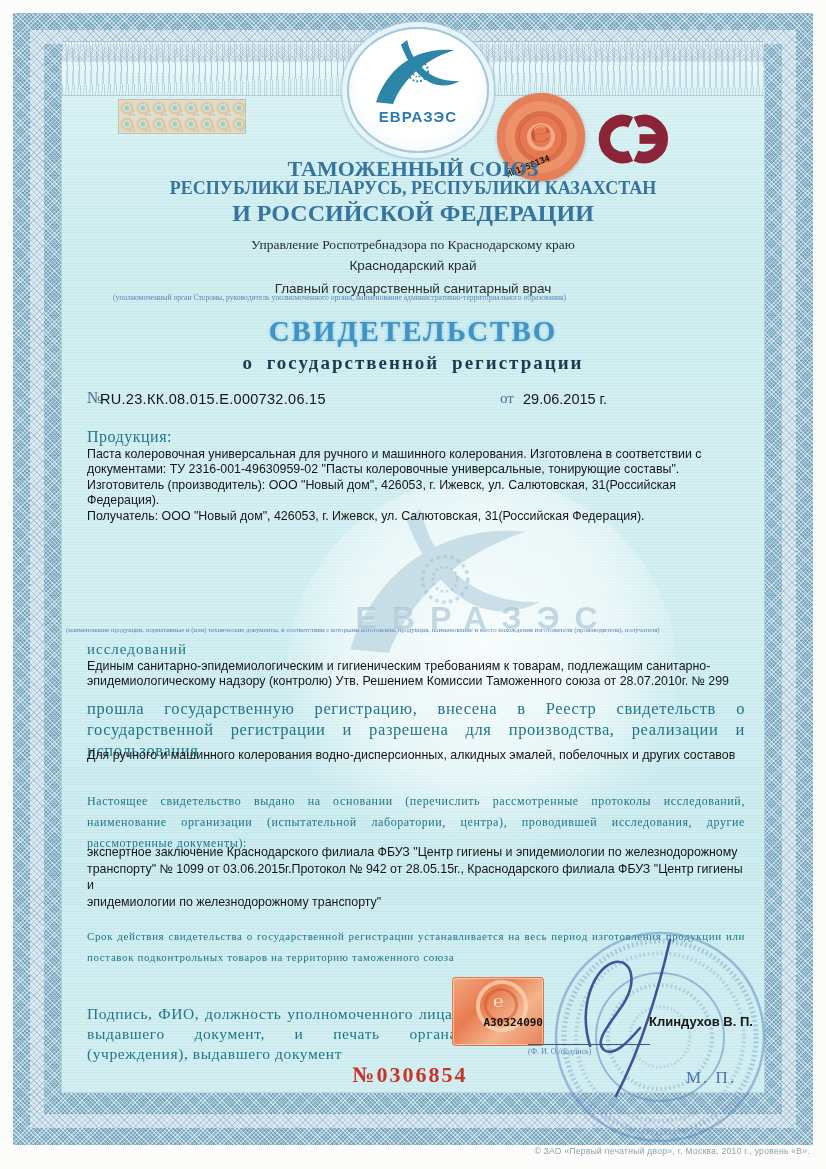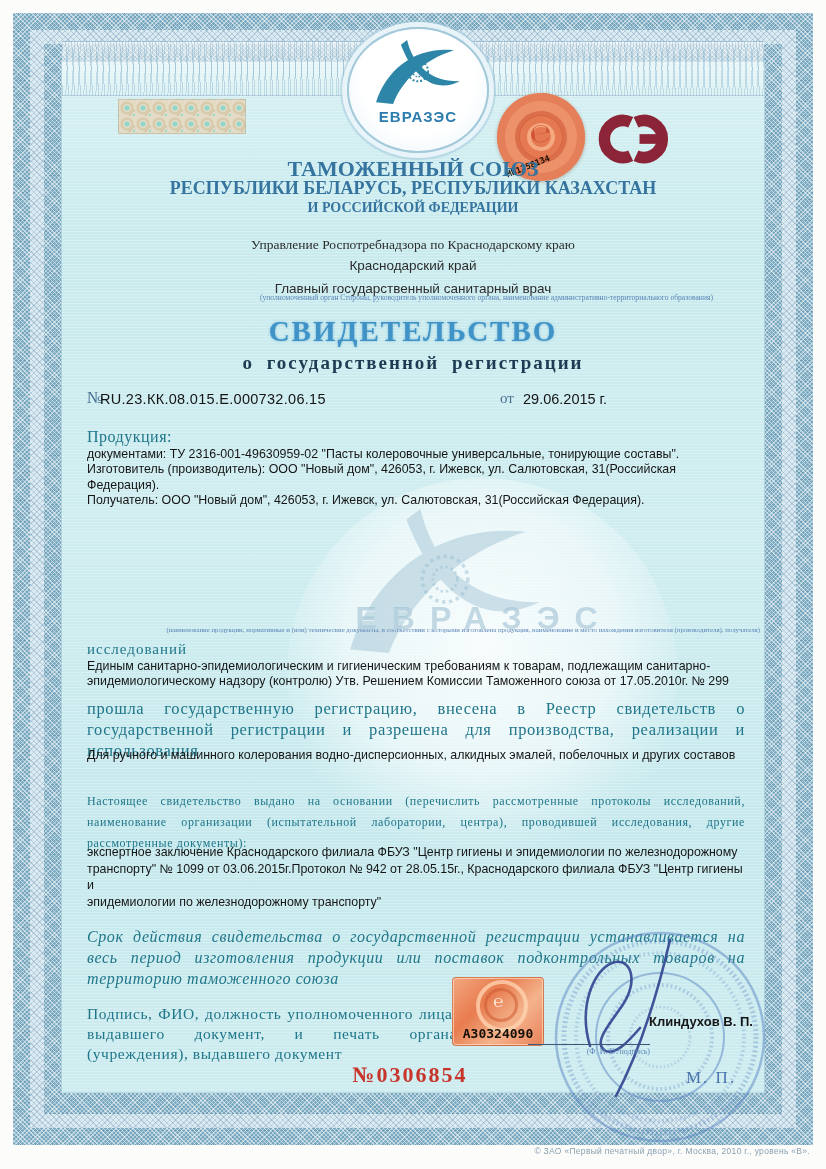--- a/index.html
+++ b/index.html
@@ -28,21 +28,21 @@
   .holo-strip{background-color:#e7d8bf;
       background-image:
         radial-gradient(circle 3px at 8px 8px, #7fd4c4 0 2px, transparent 3px),
         radial-gradient(circle 3px at 16px 16px, #8fd8c8 0 2px, transparent 3px),
         radial-gradient(circle 6px at 8px 8px, transparent 4px, #d8c5a0 4px 6px, transparent 7px),
         radial-gradient(circle 6px at 16px 16px, transparent 4px, #d4c29e 4px 6px, transparent 7px);
       background-size:16px 16px;opacity:.85;border:1px solid rgba(160,150,120,.4);}
   .serif{font-family:"Liberation Serif","DejaVu Serif",serif;}
   .hdr{color:#35749f;font-weight:bold;text-align:center;font-family:"Liberation Serif","DejaVu Serif",serif;}
   .auth{color:#2c2c2c;text-align:center;font-size:13.5px;line-height:16px;}
-  .cap{color:#5b86b8;text-align:right;}
+  .cap{color:#5b86b8;text-align:left;}
   .teal{color:#20768a;font-family:"Liberation Serif","DejaVu Serif",serif;}
   .blk{color:#151515;}
   .just{text-align:justify;letter-spacing:.6px;}
   .emblem-circle{border-radius:50%;background:radial-gradient(circle at 50% 40%, #ffffff 55%, #f2f9fc 80%, #e2eff6 100%);
       border:2px solid #a3c9da;box-shadow:0 0 0 5px rgba(235,246,250,.95),0 0 0 7px rgba(160,200,220,.5),0 2px 6px rgba(80,120,145,.3);
       display:flex;flex-direction:column;align-items:center;justify-content:flex-start;}
   .round-holo{border-radius:50%;
       background:radial-gradient(circle at 42% 38%, #f8cdb0 0%, #f0a078 22%, #e06а48 40%, #ec9068 55%, #d85f40 72%, #ea835c 88%, #d96a47 100%);
       background-color:#e57a52;
       box-shadow:inset 0 0 0 8px rgba(215,95,60,.35), inset 0 0 0 22px rgba(250,190,150,.35), 0 1px 4px rgba(120,60,30,.35);}
@@ -109,79 +109,80 @@
   <svg class="abs" style="left:592px;top:110px;" width="88" height="58" viewBox="0 0 100 64">
     <g stroke="#8c2438" stroke-width="13" fill="none">
       <path d="M44,13 A21,21 0 1 0 44,51"></path>
       <path d="M50,13 A21,21 0 1 1 50,51"></path>
     </g>
     <path d="M54,32 L80,32" stroke="#8c2438" stroke-width="11"></path>
   </svg>
 
   <div class="abs hdr" style="left:113px;top:156px;width:600px;font-size:22px;">ТАМОЖЕННЫЙ СОЮЗ</div>
   <div class="abs hdr" style="left:113px;top:178px;width:600px;font-size:18px;">РЕСПУБЛИКИ БЕЛАРУСЬ, РЕСПУБЛИКИ КАЗАХСТАН</div>
-  <div class="abs hdr" style="left:113px;top:200px;width:600px;font-size:14px;">И РОССИЙСКОЙ ФЕДЕРАЦИИ</div>
+  <div class="abs hdr" style="left:113px;top:200px;width:600px;font-size:24px;">И РОССИЙСКОЙ ФЕДЕРАЦИИ</div>
   <div class="abs auth" style="left:113px;top:237px;width:600px;font-family:Liberation Serif, serif;">Управление Роспотребнадзора по Краснодарскому краю</div>
   <div class="abs auth" style="left:113px;top:242px;width:600px;margin-top:39px;">Главный государственный санитарный врач</div>
   <div class="abs auth" style="left:113px;top:258px;width:600px;">Краснодарский край</div>
   <div class="abs cap serif" style="left:113px;top:293px;width:600px;font-size:7.6px;">(уполномоченный орган Стороны, руководитель уполномоченного органа, наименование административно-территориального образования)</div>
 
   <div class="abs serif" style="left:113px;top:315px;width:600px;text-align:center;font-size:29px;font-weight:bold;color:#3f93c7;letter-spacing:2px;text-shadow:0 0 3px rgba(63,147,199,.55);">СВИДЕТЕЛЬСТВО</div>
   <div class="abs serif" style="left:113px;top:352px;width:600px;text-align:center;font-size:19px;font-weight:bold;color:#1d3b52;letter-spacing:2px;word-spacing:6px;">о государственной регистрации</div>
 
   <div class="abs serif" style="left:87px;top:388px;font-size:17px;color:#4a6f92;">№</div>
   <div class="abs blk" style="left:100px;top:391px;font-size:14.5px;letter-spacing:.3px;">RU.23.КК.08.015.Е.000732.06.15</div>
   <div class="abs serif" style="left:500px;top:390px;font-size:15px;color:#4a6f92;">от</div>
   <div class="abs blk" style="left:523px;top:391px;font-size:14.5px;">29.06.2015 г.</div>
 
   <div class="abs teal" style="left:87px;top:428px;font-size:16px;letter-spacing:.5px;">Продукция:</div>
   <div class="abs blk" style="left:87px;top:447px;width:660px;font-size:12.4px;line-height:15.4px;">
+    <div>Паста колеровочная универсальная для ручного и машинного колерования. Изготовлена в соответствии с</div>
     <div>документами: ТУ 2316-001-49630959-02 "Пасты колеровочные универсальные, тонирующие составы".</div>
     <div>Изготовитель (производитель): ООО "Новый дом", 426053, г. Ижевск, ул. Салютовская, 31(Российская Федерация).</div>
     <div>Получатель: ООО "Новый дом", 426053, г. Ижевск, ул. Салютовская, 31(Российская Федерация).</div>
   </div>
 
   <div class="abs cap serif" style="left:66px;top:626px;width:694px;font-size:6.8px;">(наименование продукции, нормативные и (или) технические документы, в соответствии с которыми изготовлена продукция, наименование и место нахождения изготовителя (производителя), получателя)</div>
 
   <div class="abs teal" style="left:87px;top:641px;font-size:15px;letter-spacing:1px;">исследований</div>
   <div class="abs blk" style="left:87px;top:659px;width:660px;font-size:12.4px;line-height:15.4px;">
     <div>Единым санитарно-эпидемиологическим и гигиеническим требованиям к товарам, подлежащим санитарно-</div>
-    <div>эпидемиологическому надзору (контролю) Утв. Решением Комиссии Таможенного союза от 17.05.2010г. № 299</div>
+    <div>эпидемиологическому надзору (контролю) Утв. Решением Комиссии Таможенного союза от 28.07.2010г. № 299</div>
   </div>
 
   <div class="abs teal just" style="left:87px;top:698px;width:658px;font-size:16.5px;line-height:21px;">прошла государственную регистрацию, внесена в Реестр свидетельств о государственной регистрации и разрешена для производства, реализации и использования</div>
   <div class="abs blk" style="left:87px;top:748px;width:660px;font-size:12.4px;">Для ручного и машинного колерования водно-дисперсионных, алкидных эмалей, побелочных и других составов</div>
 
   <div class="abs teal just" style="left:87px;top:791px;width:658px;font-size:12px;line-height:21px;">Настоящее свидетельство выдано на основании (перечислить рассмотренные протоколы исследований, наименование организации (испытательной лаборатории, центра), проводившей исследования, другие рассмотренные документы):</div>
   <div class="abs blk" style="left:87px;top:844px;width:660px;font-size:12.4px;line-height:16.5px;">
     <div>экспертное заключение Краснодарского филиала ФБУЗ "Центр гигиены и эпидемиологии по железнодорожному</div>
     <div>транспорту" № 1099 от 03.06.2015г.Протокол № 942 от 28.05.15г., Краснодарского филиала ФБУЗ "Центр гигиены и</div>
     <div>эпидемиологии по железнодорожному транспорту"</div>
   </div>
 
-  <div class="abs teal just" style="left:87px;top:926px;width:658px;font-size:16px;line-height:21px;font-style:italic;">Срок действия свидетельства о государственной регистрации устанавливается на весь период изготовления продукции или поставок подконтрольных товаров на территорию таможенного союза</div>
+  <div class="abs teal just" style="left:87px;top:926px;width:658px;font-size:11px;line-height:21px;">Срок действия свидетельства о государственной регистрации устанавливается на весь период изготовления продукции или поставок подконтрольных товаров на территорию таможенного союза</div>
 
   <svg class="abs" style="left:545px;top:922px;" width="230" height="230" viewBox="0 0 230 230">
     <g stroke="#5b85c4" fill="none" opacity="0.5">
       <circle cx="115" cy="115" r="104" stroke-width="2.5"></circle>
       <circle cx="115" cy="115" r="96" stroke-width="5" stroke-dasharray="2 2.5" opacity="0.7"></circle>
       <circle cx="115" cy="115" r="84" stroke-width="4" stroke-dasharray="1.8 2.6" opacity="0.55"></circle>
       <circle cx="115" cy="115" r="64" stroke-width="2"></circle>
       <circle cx="115" cy="115" r="52" stroke-width="4" stroke-dasharray="2 2.4" opacity="0.6"></circle>
       <circle cx="115" cy="115" r="30" stroke-width="3" stroke-dasharray="1.6 2.2" opacity="0.5"></circle>
     </g>
   </svg>
 
   <div class="abs teal just" style="left:87px;top:1004px;width:370px;font-size:15.5px;line-height:20px;">Подпись, ФИО, должность уполномоченного лица, выдавшего документ, и печать органа (учреждения), выдавшего документ</div>
 
   <div class="abs sq-holo" style="left:452px;top:977px;width:90px;height:67px;">
     <div class="ring" style="left:23px;top:2px;width:44px;height:44px;border:4px solid rgba(255,215,180,.75);"></div>
     <div class="ring" style="left:31px;top:10px;width:28px;height:28px;border:3px solid rgba(205,90,50,.55);"></div>
     <div style="position:absolute;left:45px;top:24px;transform:translate(-50%,-50%);font-size:17px;font-weight:bold;color:rgba(255,235,215,.95);">℮</div>
-    <div class="holo-label" style="position:absolute;left:0;right:0;bottom:4px;text-align:center;font-size:13px;">А30324090</div>
+    <div class="holo-label" style="position:absolute;left:0;right:0;bottom:16px;text-align:right;font-size:11px;">А30324090</div>
   </div>
 
   <svg class="abs" style="left:552px;top:928px;" width="150" height="215" viewBox="0 0 150 215">
     <g stroke="#2d3f8e" stroke-width="2.6" fill="none" stroke-linecap="round" opacity="0.88">
       <path d="M118,12 C108,55 92,115 64,168"></path>
       <path d="M38,118 C26,78 42,42 60,35 C78,28 88,52 70,78 C56,98 42,114 52,122 C62,129 76,114 88,100"></path>
     </g>
   </svg>
 
   <div class="abs" style="left:528px;top:1044px;width:122px;border-top:1px solid #3d577a;"></div>

